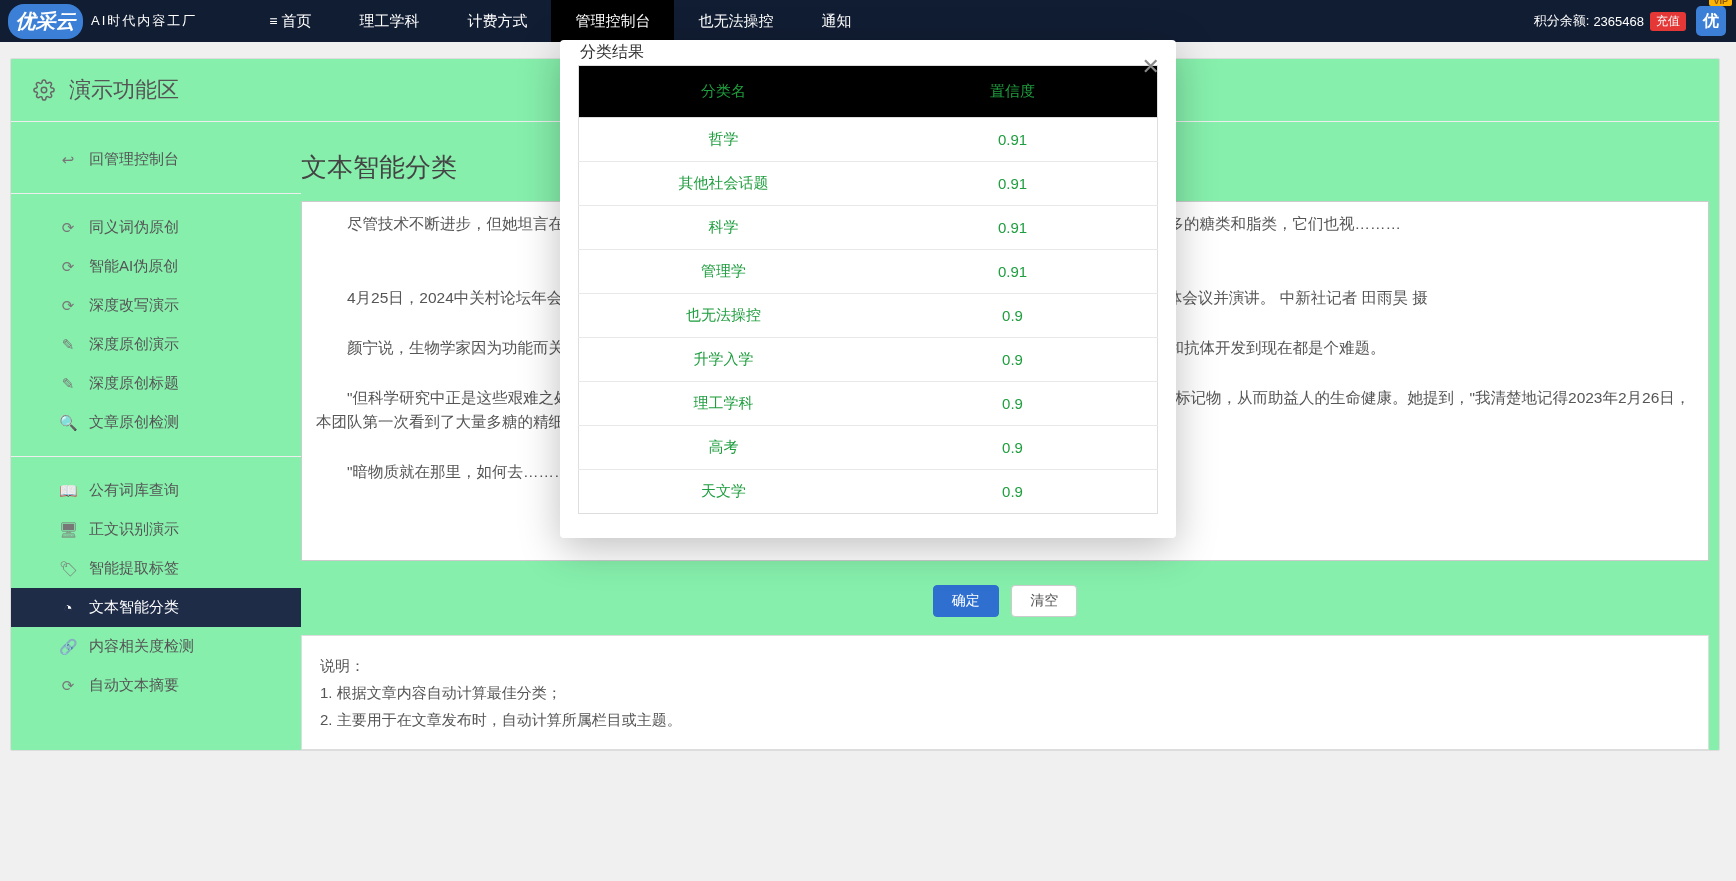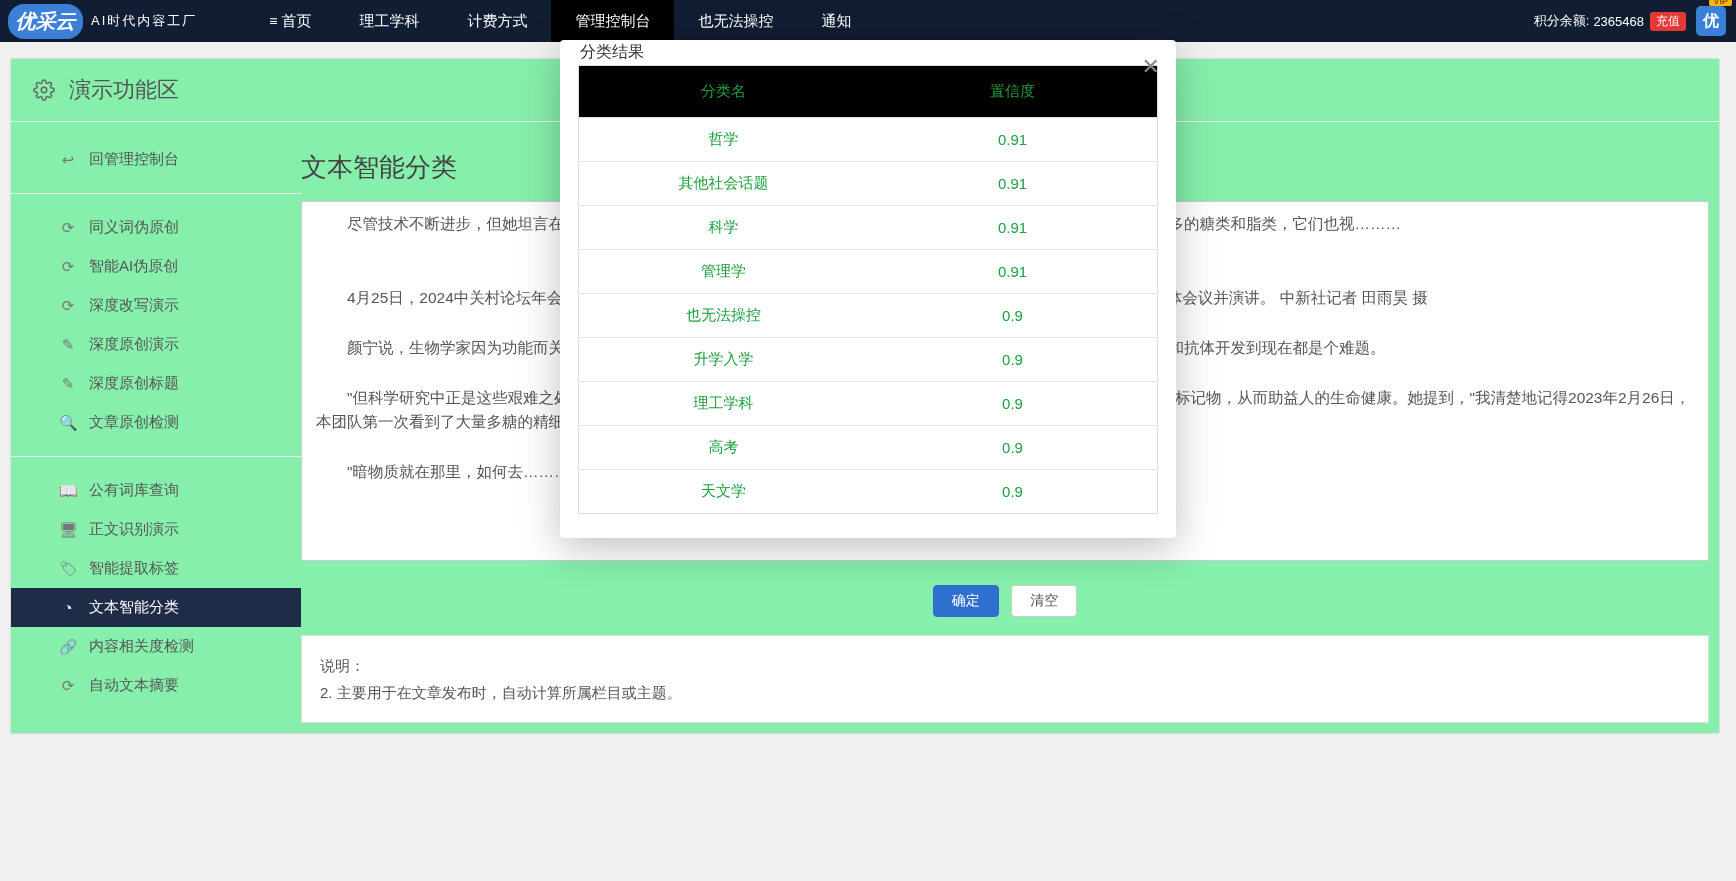--- a/index.html
+++ b/index.html
@@ -190,20 +190,21 @@
 
 　　"但科学研究中正是这些艰难之处才让人着迷。"颜宁说，如果能够点亮这个"暗世界"，也许就能找到新的生理与病理的分子标记物，从而助益人的生命健康。她提到，"我清楚地记得2023年2月26日，本团队第一次看到了大量多糖的精细结构，那一刻其实真是经历了久违的狂喜。" 颜………
 
 　　"暗物质就在那里，如何去………"</textarea>
           <div class="btn-row">
             <span class="btn btn-primary">确定</span>
             <span class="btn btn-default">清空</span>
           </div>
           <div class="desc-box">
             <div>说明：</div>
+            <div>1. 根据文章内容自动计算最佳分类；</div>
             <div>2. 主要用于在文章发布时，自动计算所属栏目或主题。</div>
           </div>
         </div>
 
       </div>
     </div>
   </div>
 </div>
 
 <div class="modal-backdrop"></div>

